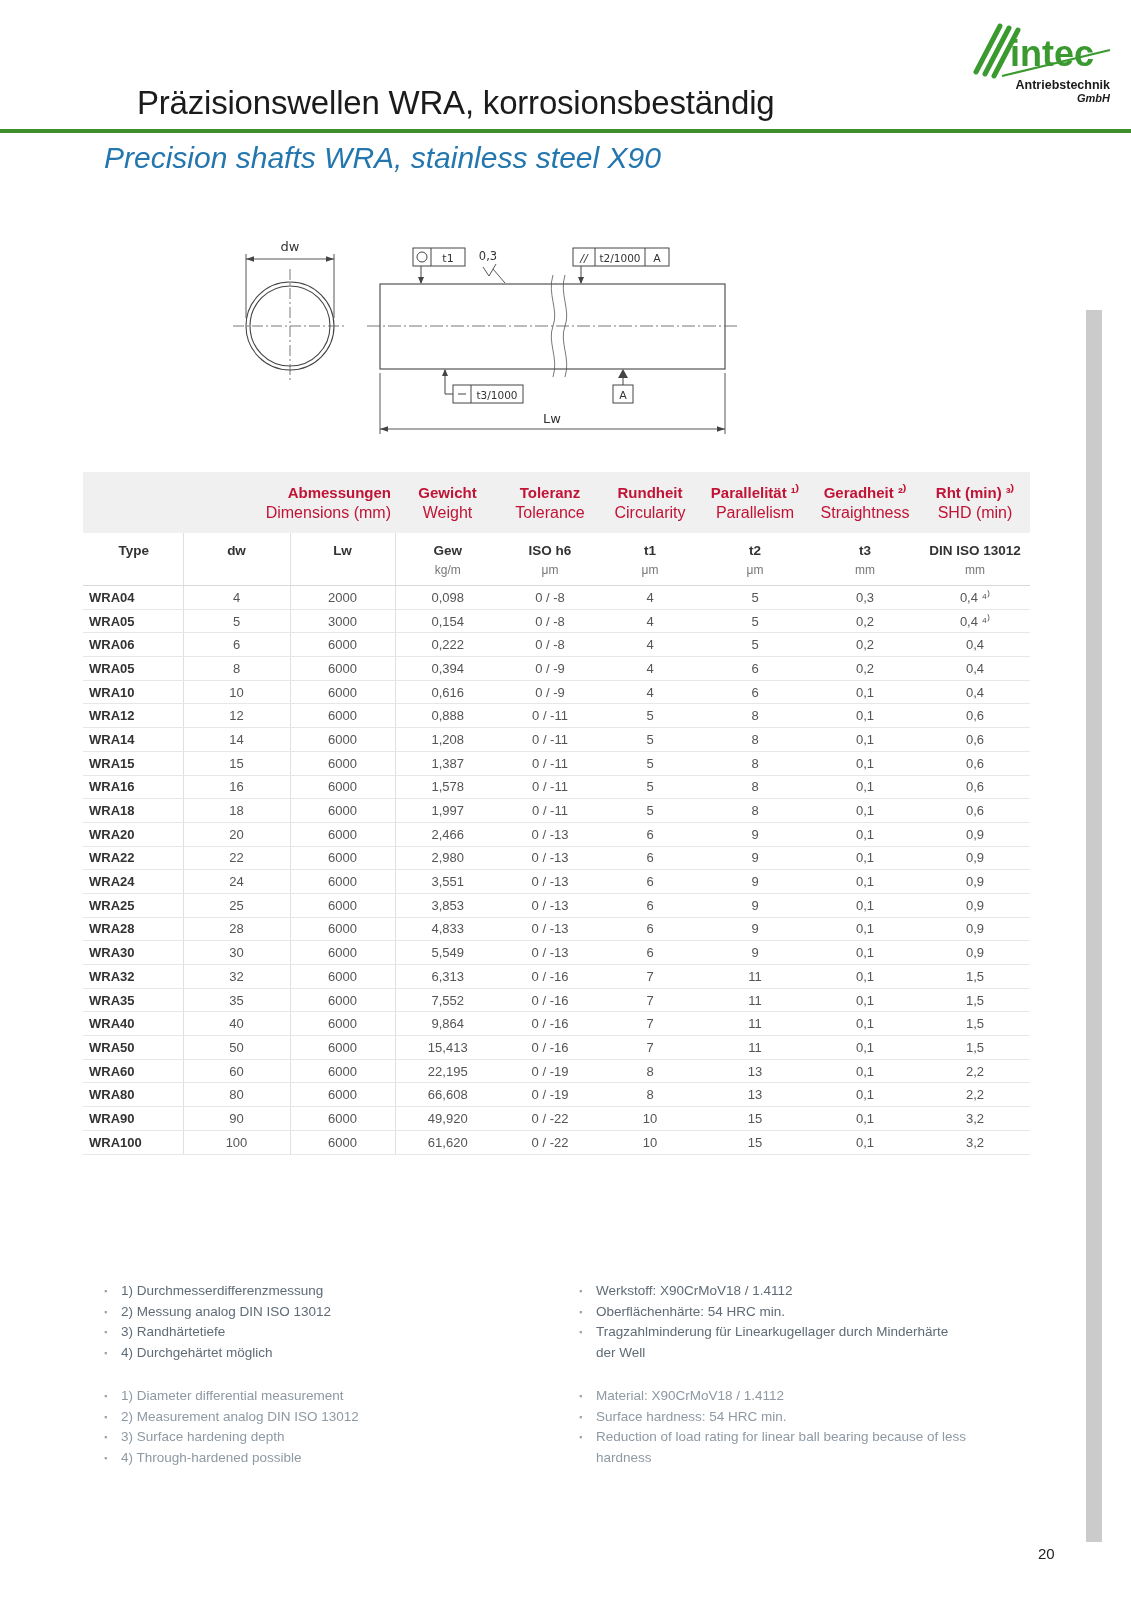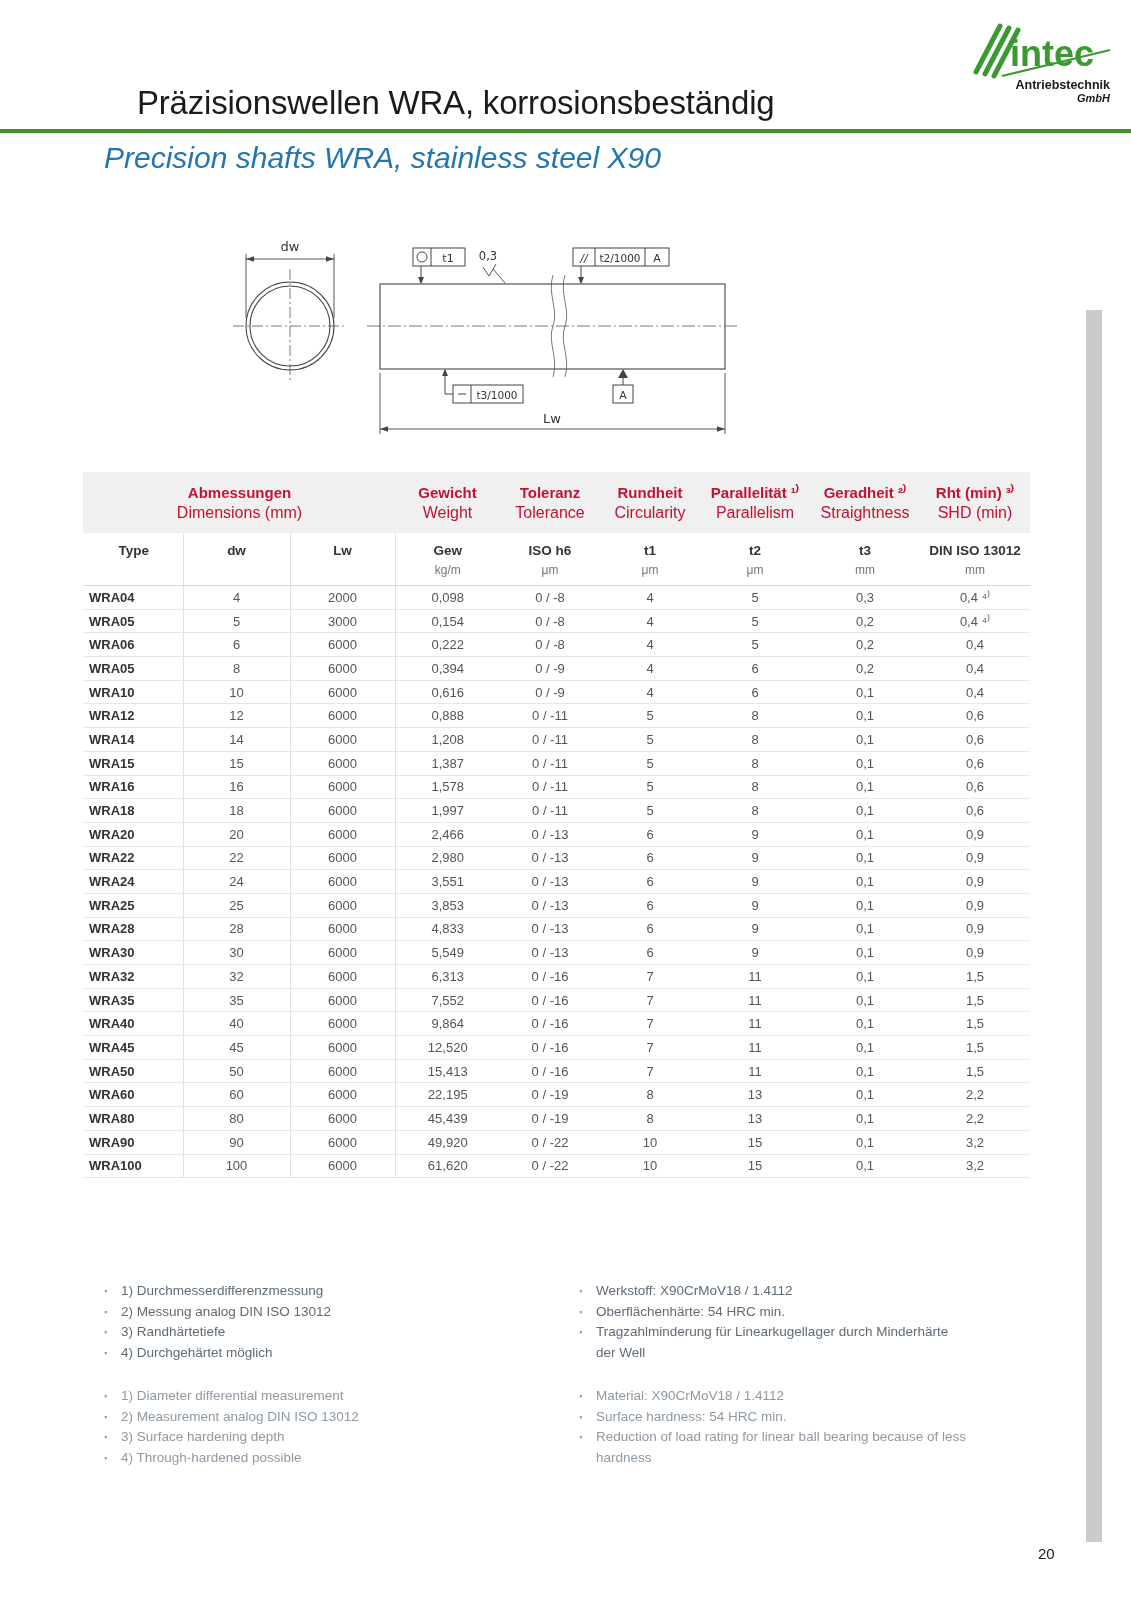--- a/index.html
+++ b/index.html
@@ -15,21 +15,21 @@
 
   
   .drawing{position:absolute;left:225px;top:226px;}
   .drawing text{font-family:"DejaVu Sans","Liberation Sans",sans-serif;fill:#333;}
 
   
   .table-wrap{position:absolute;left:83px;top:472px;width:947px;}
   table{border-collapse:collapse;width:947px;table-layout:fixed;}
   th{font-weight:normal;}
   .grp{background:#f0f0f0;padding:12px 4px 12px;text-align:center;vertical-align:top;}
-  .grp.first{text-align:center;padding-left:5px;}
+  .grp.first{text-align:right;padding-left:5px;}
   .g-de{color:#c11335;font-weight:bold;font-size:15px;line-height:17px;}
   .g-en{color:#c11335;font-size:16px;line-height:17px;margin-top:3px;}
   .sub{padding:10px 4px 8px;text-align:center;vertical-align:top;border-bottom:1px solid #d8d8d8;background:#fff;}
   .sub.type{text-align:center;padding-left:6px;}
   .c-main{font-weight:bold;font-size:13.5px;color:#333;line-height:15px;}
   .c-unit{font-size:12px;color:#777;margin-top:5px;min-height:14px;line-height:14px;}
   td{font-size:13px;color:#555;text-align:center;height:22.7px;padding:0 4px;border-bottom:1px solid #e7e7e7;background:#fff;}
   td.c0{text-align:left;font-weight:bold;color:#333;padding-left:6px;}
   .vline{border-right:1px solid #e0e0e0;}
 
@@ -437,31 +437,20 @@
             <td class="c1 vline">40</td>
             <td class="c2 vline">6000</td>
             <td class="c3">9,864</td>
             <td class="c4">0 / -16</td>
             <td class="c5">7</td>
             <td class="c6">11</td>
             <td class="c7">0,1</td>
             <td class="c8">1,5</td>
           </tr>
           <tr>
-            <td class="c0 vline">WRA45</td>
-            <td class="c1 vline">45</td>
-            <td class="c2 vline">6000</td>
-            <td class="c3">12,520</td>
-            <td class="c4">0 / -16</td>
-            <td class="c5">7</td>
-            <td class="c6">11</td>
-            <td class="c7">0,1</td>
-            <td class="c8">1,5</td>
-          </tr>
-          <tr>
             <td class="c0 vline">WRA50</td>
             <td class="c1 vline">50</td>
             <td class="c2 vline">6000</td>
             <td class="c3">15,413</td>
             <td class="c4">0 / -16</td>
             <td class="c5">7</td>
             <td class="c6">11</td>
             <td class="c7">0,1</td>
             <td class="c8">1,5</td>
           </tr>
@@ -473,21 +462,21 @@
             <td class="c4">0 / -19</td>
             <td class="c5">8</td>
             <td class="c6">13</td>
             <td class="c7">0,1</td>
             <td class="c8">2,2</td>
           </tr>
           <tr>
             <td class="c0 vline">WRA80</td>
             <td class="c1 vline">80</td>
             <td class="c2 vline">6000</td>
-            <td class="c3">45,439</td>
+            <td class="c3">66,608</td>
             <td class="c4">0 / -19</td>
             <td class="c5">8</td>
             <td class="c6">13</td>
             <td class="c7">0,1</td>
             <td class="c8">2,2</td>
           </tr>
           <tr>
             <td class="c0 vline">WRA90</td>
             <td class="c1 vline">90</td>
             <td class="c2 vline">6000</td>

